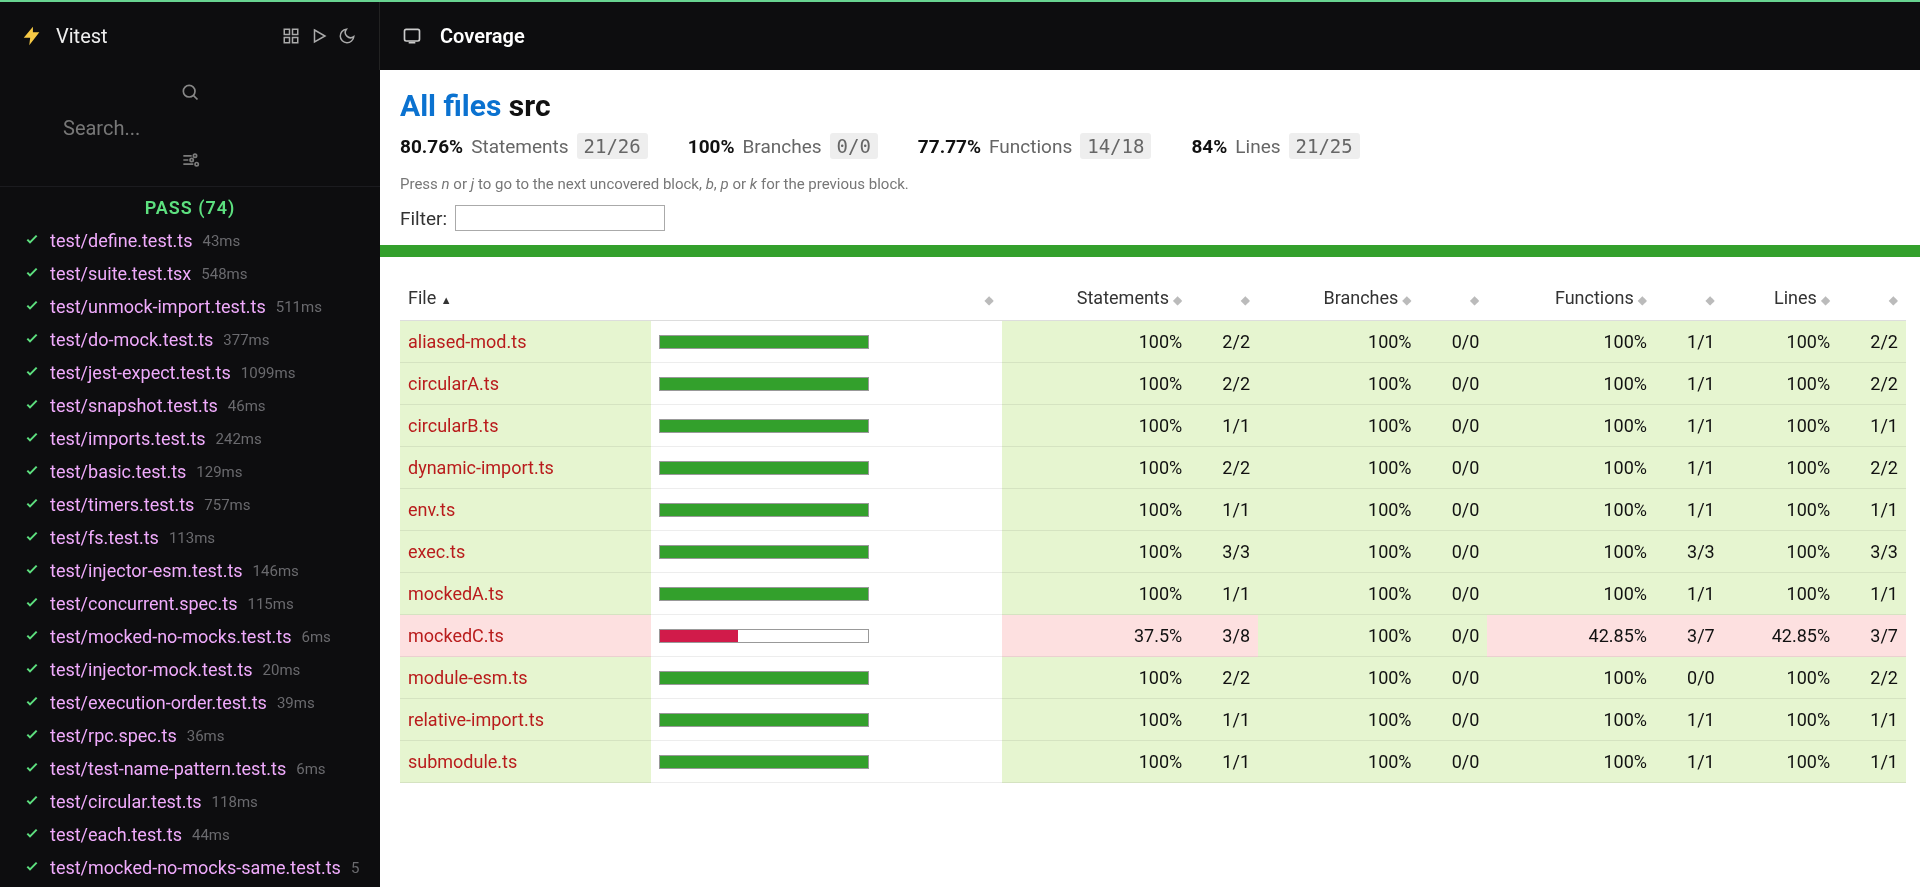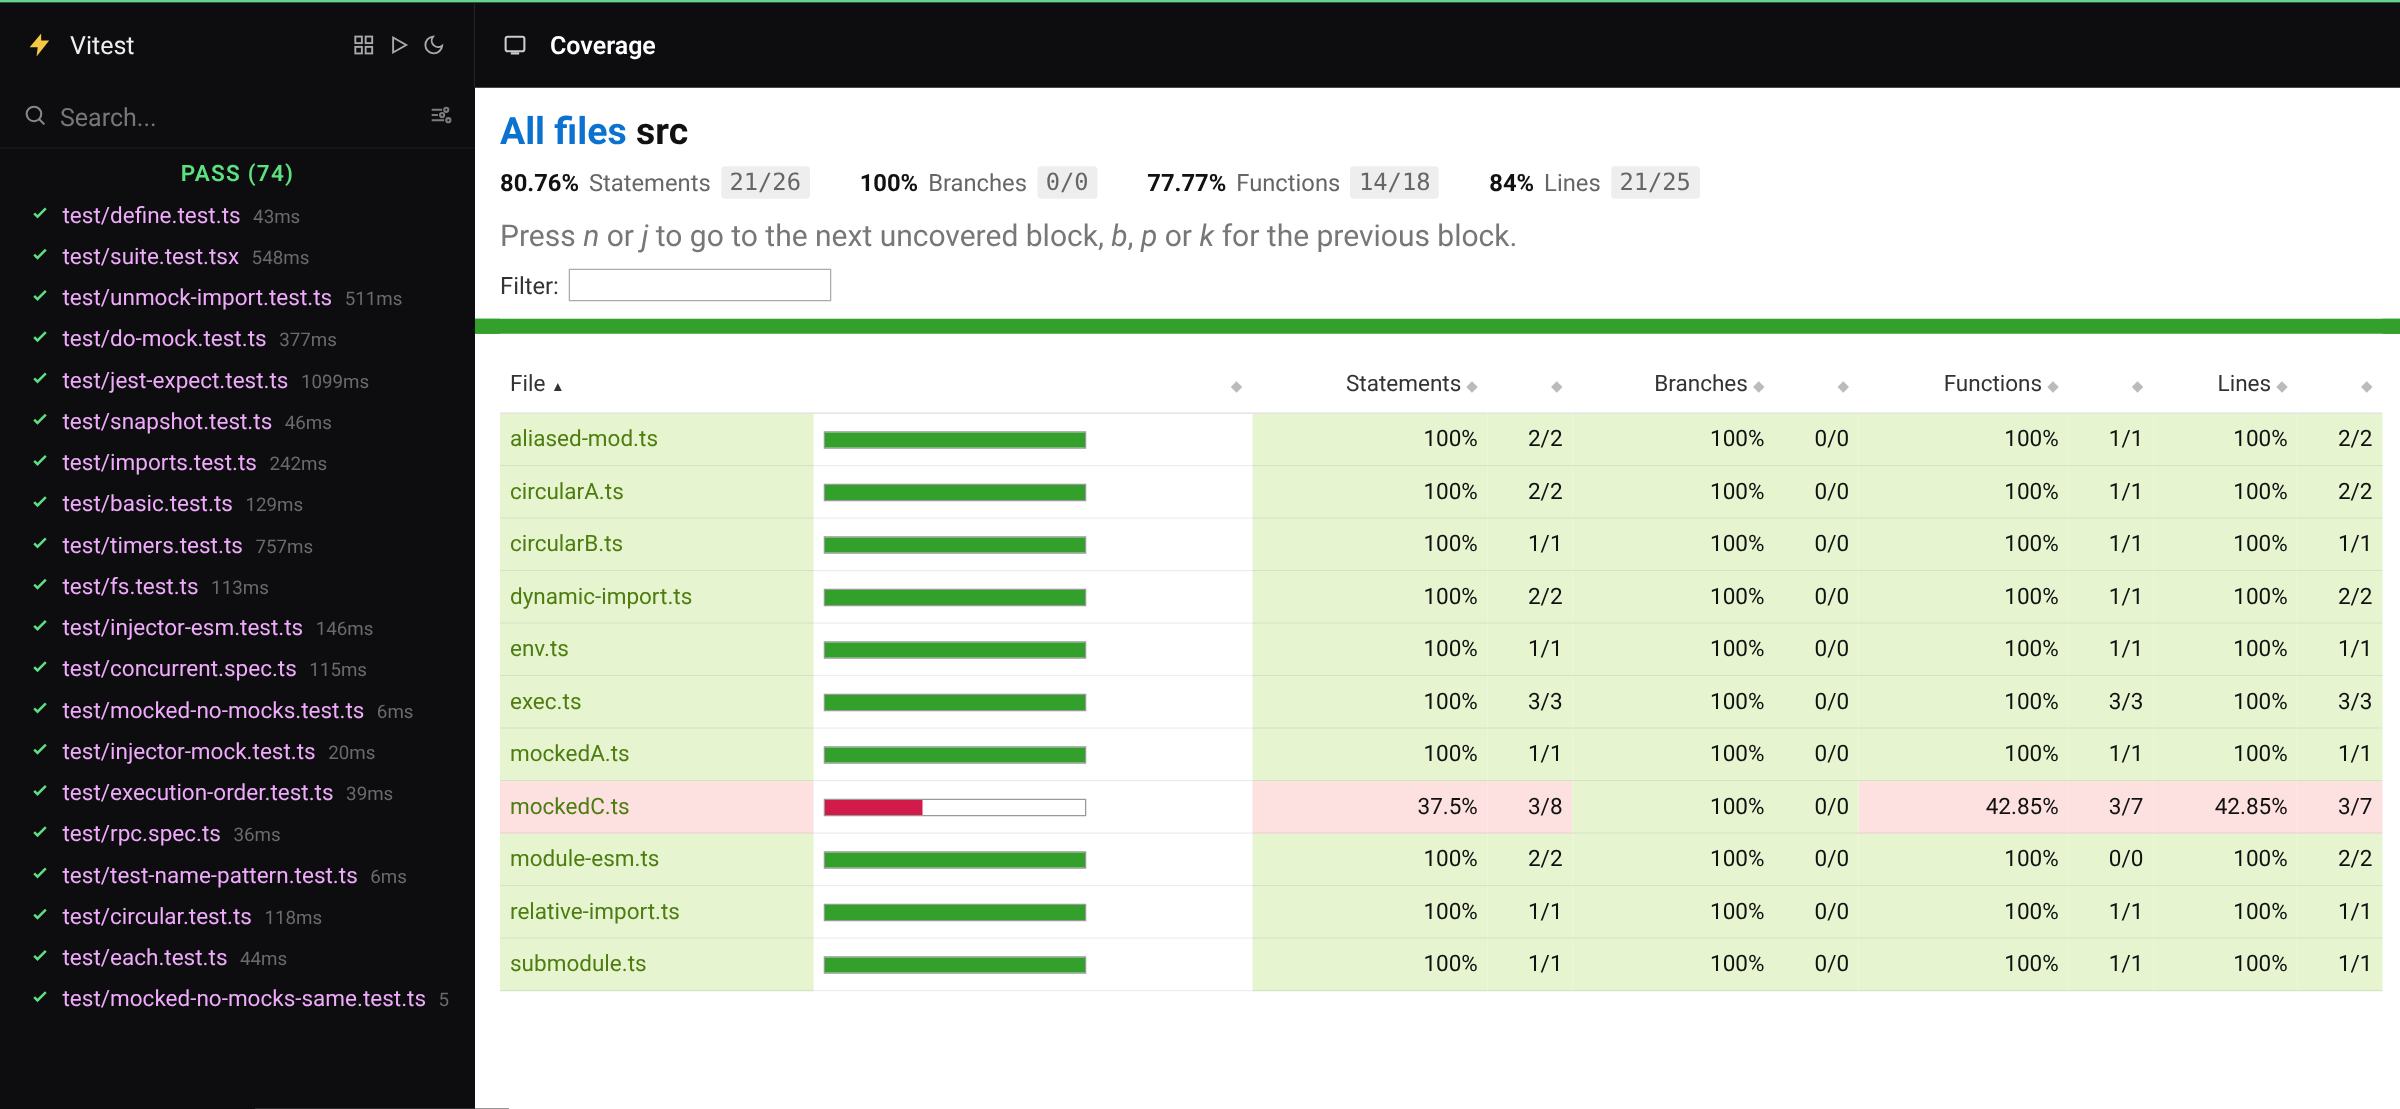--- a/index.html
+++ b/index.html
@@ -24,56 +24,56 @@
   display: flex; align-items: center; width: 380px; padding: 0 18px;
   border-right: 1px solid #222;
 }
 .topbar .brand { display:flex; align-items:center; gap:10px; flex:1; }
 .topbar .brand-name { font-weight: 400; }
 .topbar .icon-btn { width: 28px; height:28px; display:flex; align-items:center; justify-content:center; color:#aaa; cursor:pointer; }
 .topbar .right { display:flex; align-items:center; padding:0 18px; gap:14px; }
 .topbar .right .title { font-weight:600; color:#fff; }
 .workspace { flex:1; display:flex; overflow:hidden; }
 .sidebar { width:380px; background:#0d0d0f; display:flex; flex-direction:column; overflow:hidden; }
-.search-row { display:flex; align-items:center; padding: 12px 18px; gap:10px; border-bottom:1px solid #1b1b1f; }
+.search-row { display:flex; align-items:center; padding: 12px 18px; gap:10px; border-bottom:1px solid #1b1b1f;flex-direction:column; }
 .search-row input { background:transparent; border:none; color:#aaa; font-size:20px; flex:1; outline:none; }
 .search-row input::placeholder { color:#777; }
 .search-row .tune { color:#7b7b7b; }
 .status-line { text-align:center; padding:10px 0 6px; color:#5de07f; font-weight:600; font-size:18px; letter-spacing:1px; }
 .tests { flex:1; overflow-y:auto; padding: 0 10px 20px 24px; }
 .test-item { display:flex; align-items:center; gap:10px; padding:6px 0; font-size:18px; white-space:nowrap; }
 .test-item .check { color:#5de07f; flex-shrink:0; }
 .test-item .path { color:#f0abfc; }
 .test-item .dur { color:#6a6a6e; font-size:15px; }
 
 .coverage { flex:1; background:#fff; overflow-y:auto; color:#111; position:relative; }
 .cov-inner { padding: 18px 14px 20px 20px; }
 .crumb { font-size:30px; font-weight:700; margin-bottom:10px; }
 .crumb .link { color:#0b72d0; }
 .crumb .sub { color:#111; }
 .metrics { display:flex; gap:40px; align-items:center; font-size:19px; margin-bottom:16px; flex-wrap:wrap; }
 .metric { display:flex; align-items:center; gap:8px; }
 .metric .pct { font-weight:700; color:#111; }
 .metric .label { color:#666; }
 .chip { background:#eee; border-radius:3px; padding:2px 7px; font-family: ui-monospace, Menlo, monospace; font-size:19px; color:#666; }
-.hint { color:#777; font-size:24px; margin-bottom:12px; }
+.hint { color:#777; font-size:15px; margin-bottom:12px; }
 .hint i { font-style: italic; }
 .filter-row { font-size:19px; color:#333; display:flex; align-items:center; gap:8px; margin-bottom:14px; }
 .filter-row input { width:210px; height:26px; border:1px solid #aaa; padding:2px 4px; font-size:15px; }
 .status-bar { height:12px; background:#33a02c; margin: 0 -14px 18px -20px; border-left:20px solid #33a02c; border-right:14px solid #33a02c;}
 .status-bar.full { background:#33a02c; }
 
 table.cov { width:100%; border-collapse:collapse; font-size:18px; }
 table.cov th { text-align:right; font-weight:400; color:#333; padding:12px 8px; border-bottom:1px solid #ddd; white-space:nowrap; }
 table.cov th.file { text-align:left; }
 table.cov th .sort { color:#bbb; font-size:12px; padding-left:4px; }
 table.cov th.active { font-weight:400; }
 table.cov td { padding:10px 8px; text-align:right; border-bottom:1px solid rgba(0,0,0,0.07); }
 table.cov td.file { text-align:left; }
-table.cov td.file a { color:#4d7c0f; text-decoration:none; }
+table.cov td.file a { color:#b91c1c; text-decoration:none; }
 tr.row-high td { background:#e6f5d0; }
 tr.row-low td { background:#fde0e0; }
 tr.row-low td.bar-cell, tr.row-high td.bar-cell { background:#fff; }
 tr.row-low td.keep-high { background:#e6f5d0; }
 .bar-outer { width:210px; height:14px; border:1px solid #999; background:#fff; position:relative; }
 .bar-fill { height:100%; background:#33a02c; }
 .bar-fill.low { background:#d11b4a; }
 
 
 .coverage::-webkit-scrollbar { width:16px; }

